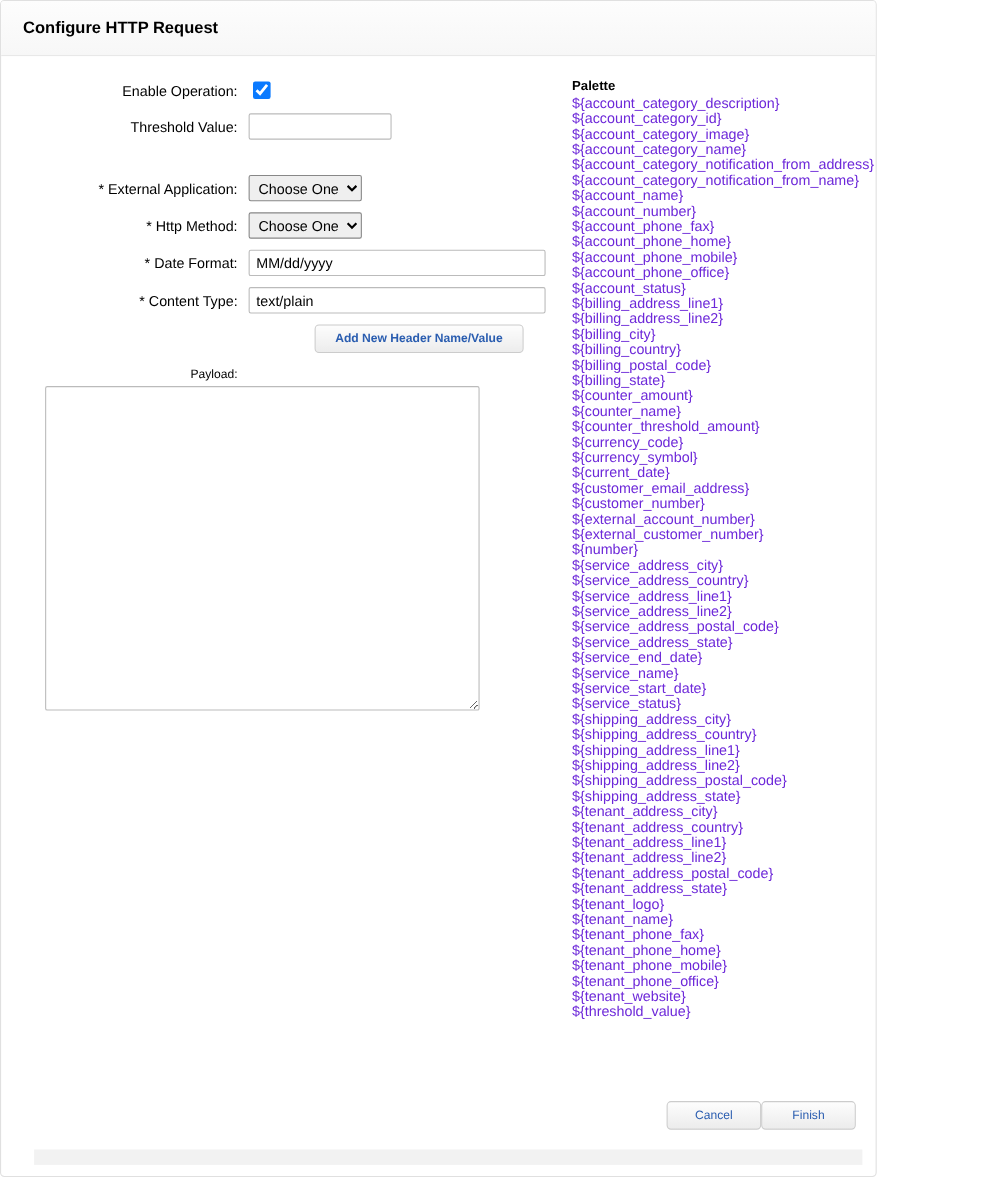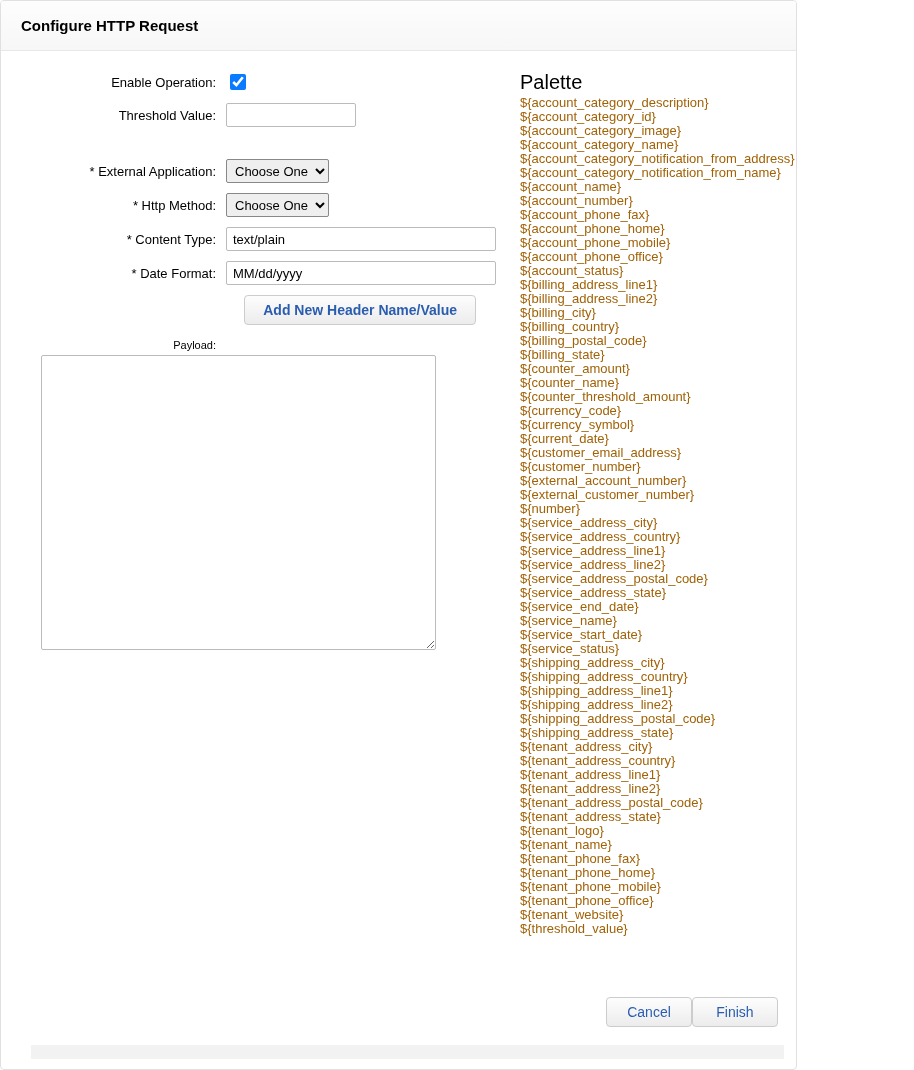--- a/index.html
+++ b/index.html
@@ -77,21 +77,21 @@
     height: 16px;
     accent-color: #0a7aff;
   }
   .btn {
     display: inline-block;
     padding: 6px 18px;
     border: 1px solid #ccc;
     border-radius: 4px;
     background: linear-gradient(#fdfdfd, #ececec);
     color: #2a5db0;
-    font-size: 14px;
+    font-size: 11px;
     font-weight: bold;
     cursor: pointer;
     text-align: center;
   }
   .btn-row {
     display: flex;
     justify-content: flex-end;
     margin-top: 4px;
     margin-bottom: 10px;
   }
@@ -111,27 +111,27 @@
   }
   .payload-label {
     width: 205px;
     text-align: right;
     padding-right: 10px;
     padding-top: 4px;
     font-size: 11px;
   }
   .gap-large { margin-bottom: 32px; }
   .palette-title {
-    font-weight: normal;
-    font-size: 20px;
+    font-weight: bold;
+    font-size: 12px;
     margin-bottom: 2px;
   }
   .palette-item {
     font-size: 13px;
-    color: #a16207;
+    color: #6d28d9;
     line-height: 14px;
     cursor: pointer;
   }
   .footer {
     position: absolute;
     right: 18px;
     bottom: 42px;
     display: flex;
     gap: 0;
   }
@@ -185,30 +185,30 @@
       <div class="form-row">
         <div class="form-label">* Http Method:</div>
         <div class="form-field">
           <select>
             <option>Choose One</option>
           </select>
         </div>
       </div>
 
       <div class="form-row">
+        <div class="form-label">* Date Format:</div>
+        <div class="form-field">
+          <input type="text" class="med" value="MM/dd/yyyy" style="">
+        </div>
+      </div>
+
+      <div class="form-row">
         <div class="form-label">* Content Type:</div>
         <div class="form-field">
           <input type="text" class="med" value="text/plain" style="">
-        </div>
-      </div>
-
-      <div class="form-row">
-        <div class="form-label">* Date Format:</div>
-        <div class="form-field">
-          <input type="text" class="med" value="MM/dd/yyyy" style="">
         </div>
       </div>
 
       <div class="btn-row">
         <div class="btn" style="margin-right:20px;">Add New Header Name/Value</div>
       </div>
 
       <div class="payload-row">
         <div class="payload-label">Payload:</div>
       </div>

